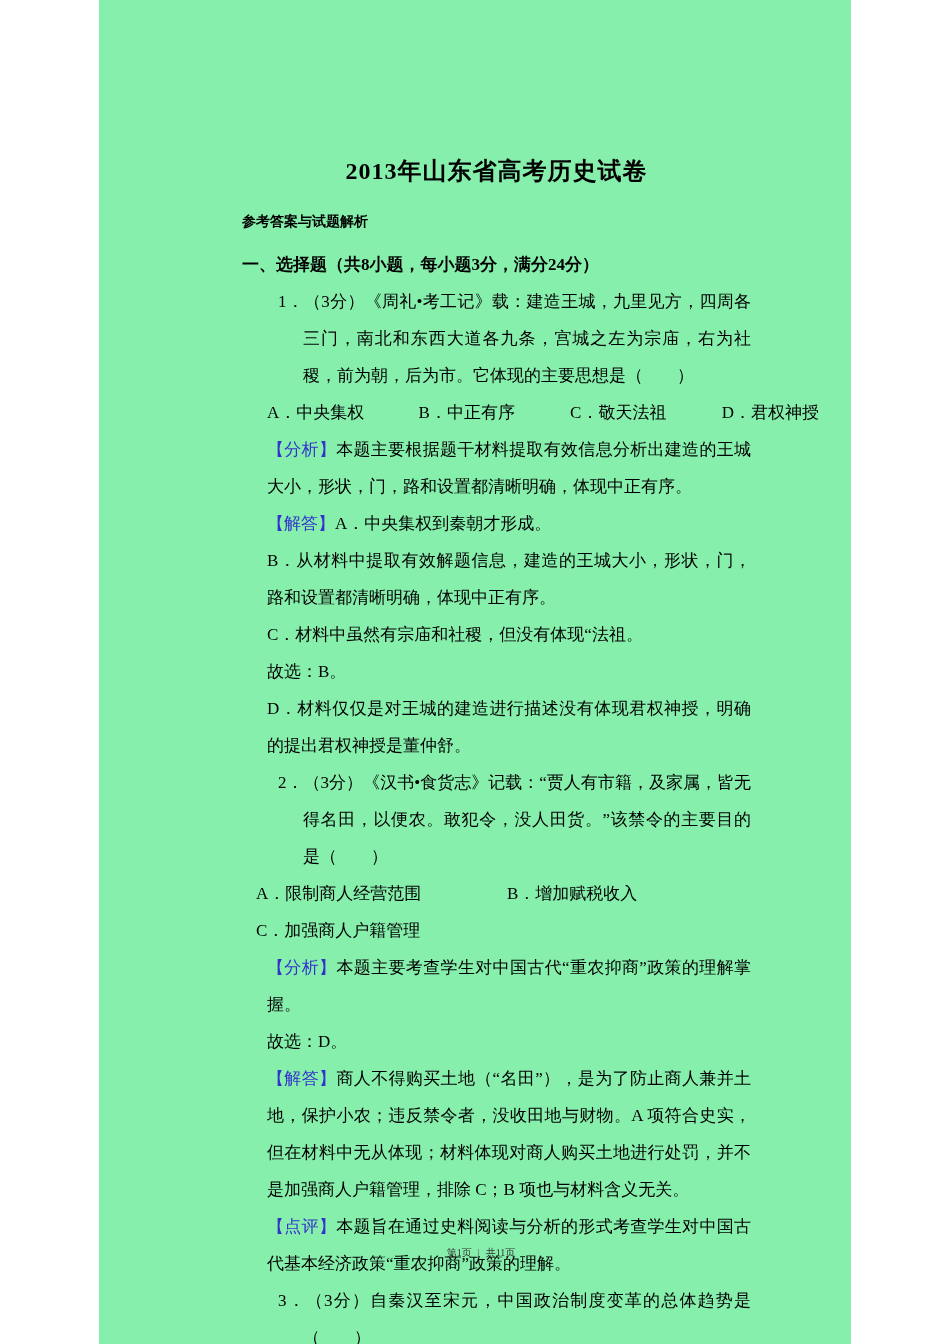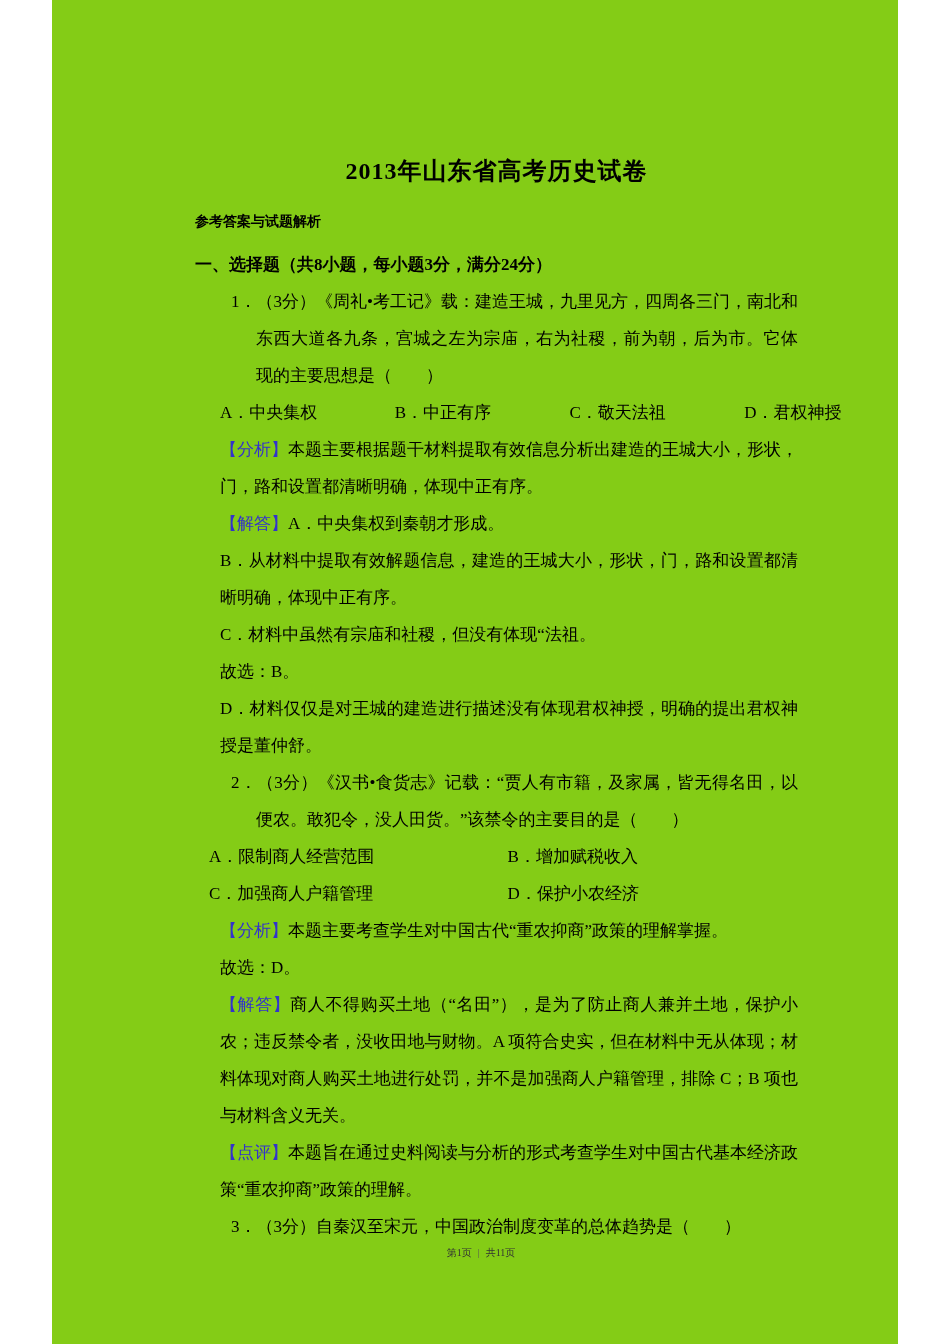--- a/index.html
+++ b/index.html
@@ -1,21 +1,21 @@
 <!DOCTYPE html>
 <html><head>
 <meta charset="utf-8">
 <style>
   html, body { margin: 0; padding: 0; background: #ffffff; }
   .page {
     position: relative;
-    width: 846px;
+    width: 752px;
     height: 1344px;
     margin: 0 auto;
-    background: #84cc16;
+    background: #86efac;
     color: #000000;
     font-family: "Liberation Serif", "DejaVu Serif", serif;
     font-size: 17px;
     overflow: hidden;
     box-sizing: border-box;
     padding: 156px 100px 0 143px;
   }
   .doc-title {
     margin: 0;
     text-align: center;
@@ -103,21 +103,20 @@
   </div>
 
   <div>
     <p class="para q-stem"><span>2．</span><span>（3分）《汉书•食货志》记载：“贾人有市籍，及家属，皆无得名田，以便农。敢犯令，没人田货。”该禁令的主要目的是（　　）</span></p>
     <div class="para options-grid-row">
       <span class="opt-left">A．限制商人经营范围</span>
       <span class="opt-right">B．增加赋税收入</span>
     </div>
     <div class="para options-grid-row">
       <span class="opt-left">C．加强商人户籍管理</span>
-      <span class="opt-right">D．保护小农经济</span>
     </div>
     <p class="para ind"><span class="tag">【分析】</span><span>本题主要考查学生对中国古代“重农抑商”政策的理解掌握。</span></p>
     <p class="para ind">故选：D。</p>
     <p class="para ind"><span class="tag">【解答】</span><span>商人不得购买土地（“名田”），是为了防止商人兼并土地，保护小农；违反禁令者，没收田地与财物。A 项符合史实，但在材料中无从体现；材料体现对商人购买土地进行处罚，并不是加强商人户籍管理，排除 C；B 项也与材料含义无关。</span></p>
     <p class="para ind"><span class="tag">【点评】</span><span>本题旨在通过史料阅读与分析的形式考查学生对中国古代基本经济政策“重农抑商”政策的理解。</span></p>
   </div>
 
   <div>
     <p class="para q-stem"><span>3．</span><span>（3分）自秦汉至宋元，中国政治制度变革的总体趋势是（　　）</span></p>
   </div>

